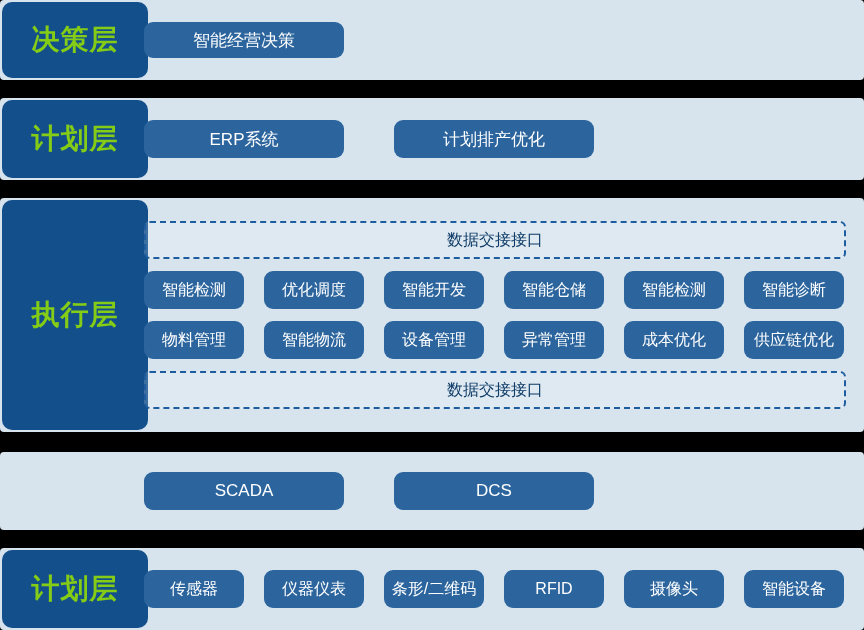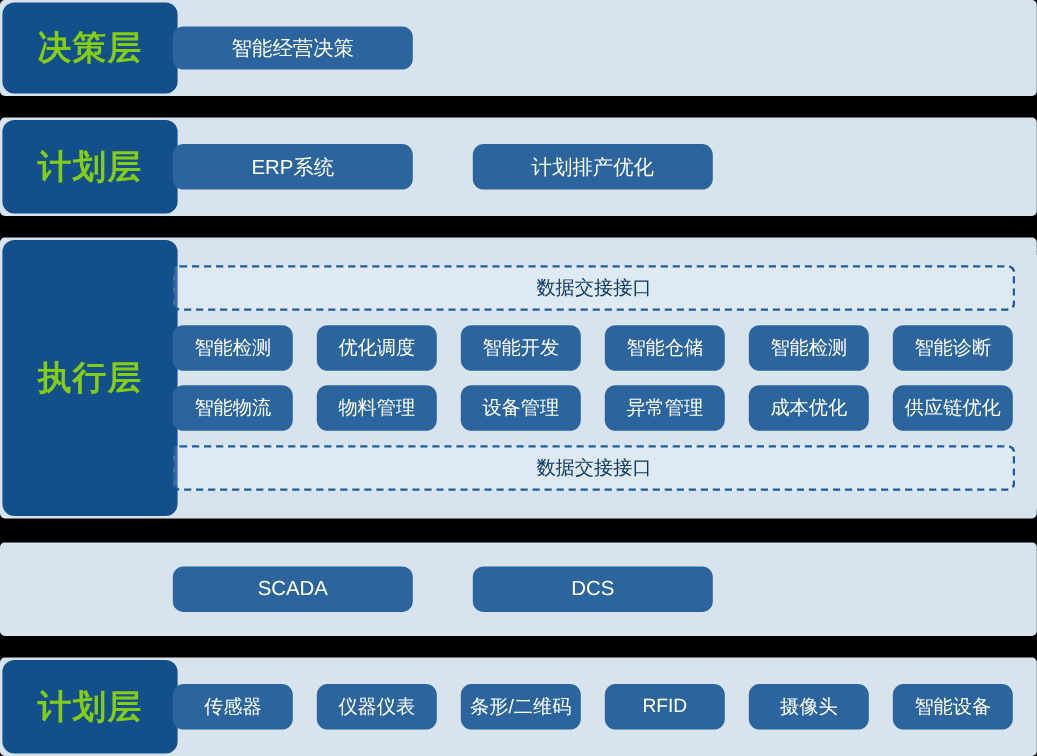--- a/index.html
+++ b/index.html
@@ -79,22 +79,22 @@
       <div class="dashed-box">数据交接接口</div>
       <div class="grid-line">
         <div class="btn sm">智能检测</div>
         <div class="btn sm">优化调度</div>
         <div class="btn sm">智能开发</div>
         <div class="btn sm">智能仓储</div>
         <div class="btn sm">智能检测</div>
         <div class="btn sm">智能诊断</div>
       </div>
       <div class="grid-line">
+        <div class="btn sm">物料管理</div>
         <div class="btn sm">智能物流</div>
-        <div class="btn sm">物料管理</div>
         <div class="btn sm">设备管理</div>
         <div class="btn sm">异常管理</div>
         <div class="btn sm">成本优化</div>
         <div class="btn sm">供应链优化</div>
       </div>
       <div class="dashed-box">数据交接接口</div>
     </div>
   </section>
 
   <section class="row row-control">

